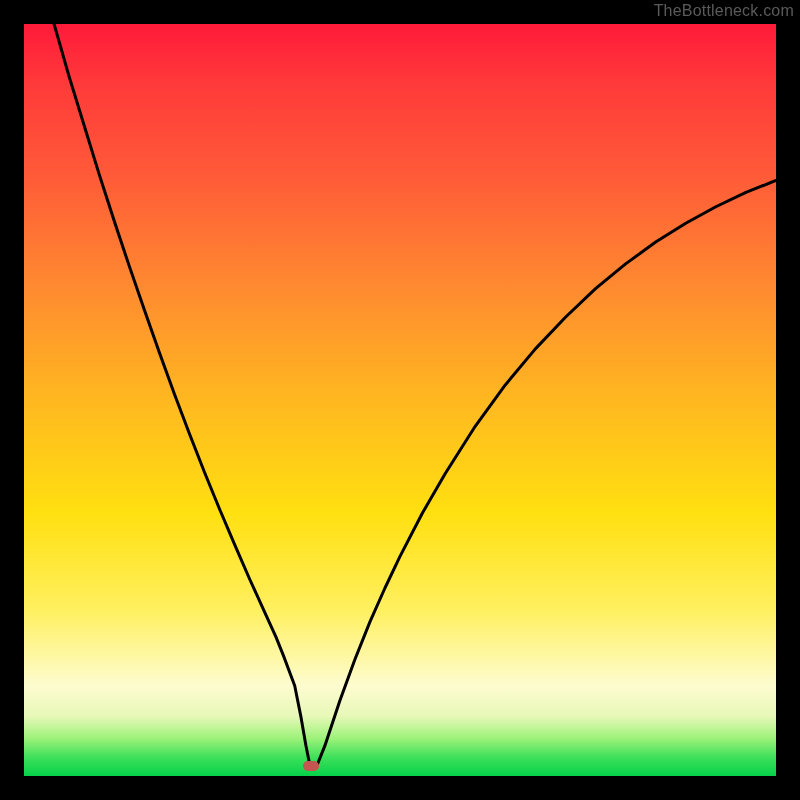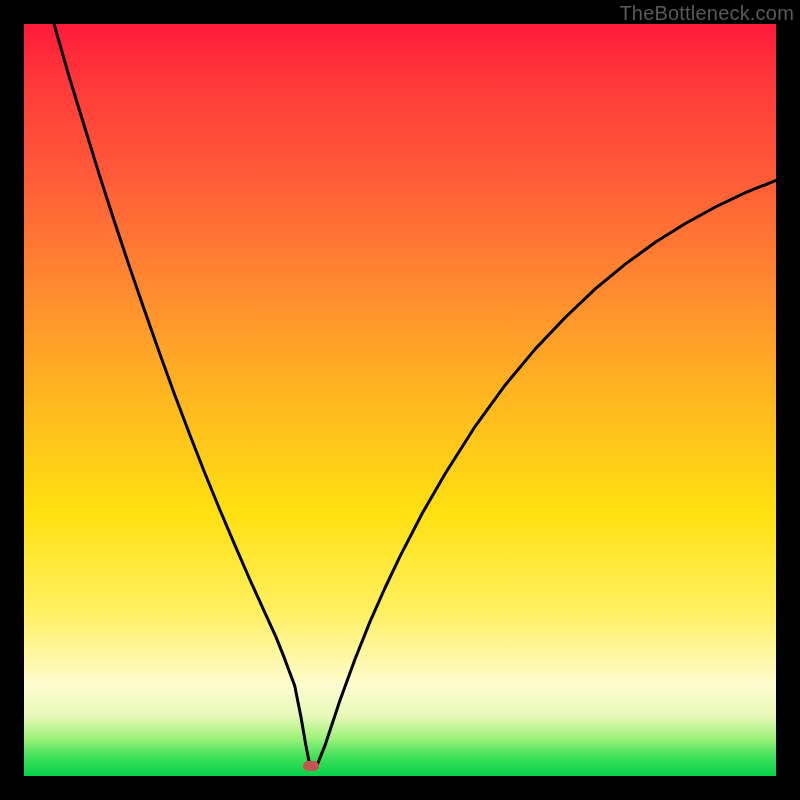--- a/index.html
+++ b/index.html
@@ -48,21 +48,21 @@
     top: 0;
     width: 752px;
     height: 752px;
     pointer-events: none;
   }
   .watermark {
     position: absolute;
     top: 2px;
     right: 6px;
     color: #5a5a5a;
-    font-size: 20px;
+    font-size: 16px;
     font-weight: 500;
     letter-spacing: 0.2px;
   }
   .marker {
     position: absolute;
     width: 16px;
     height: 10px;
     border-radius: 5px;
     transform: translate(-50%, -50%);
   }

